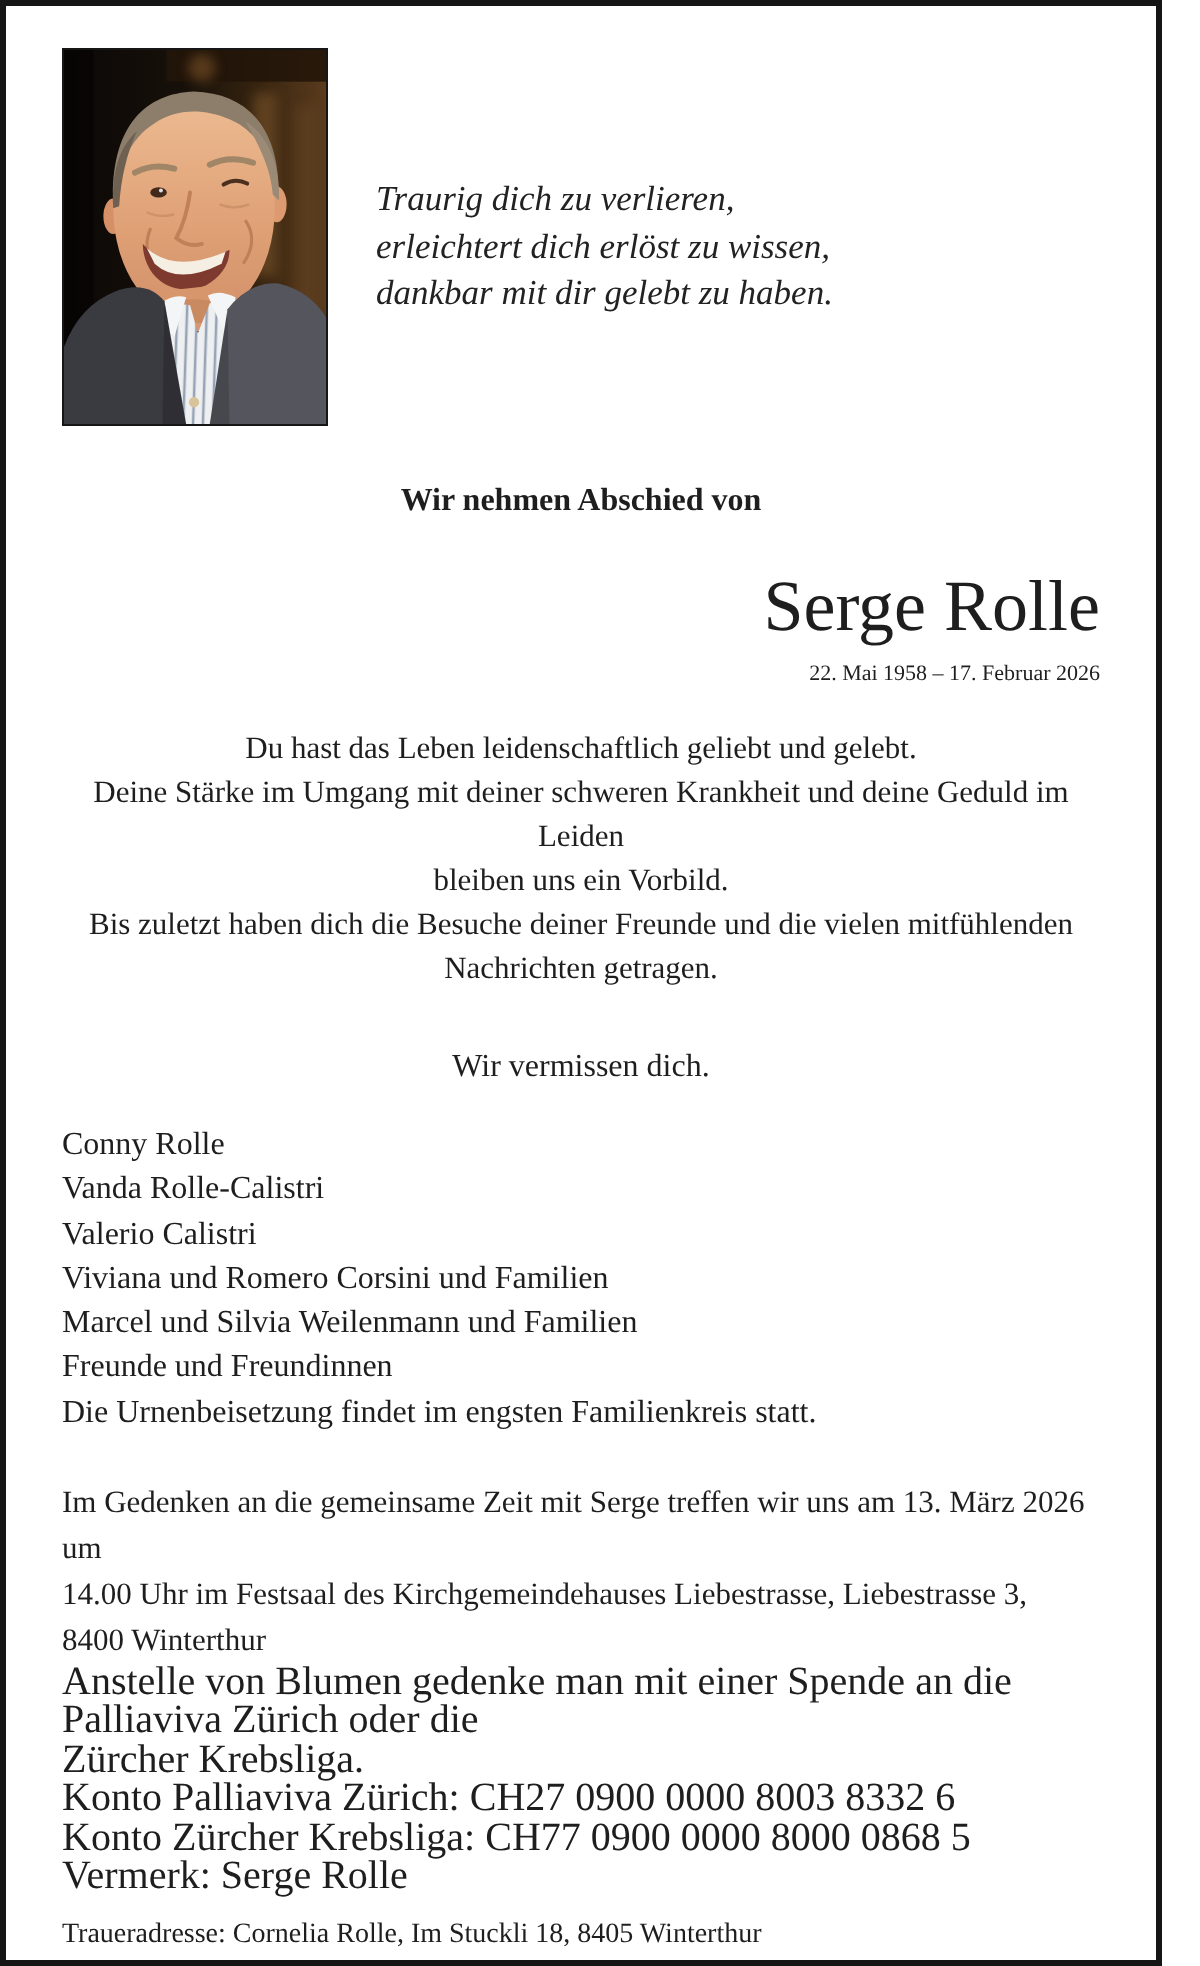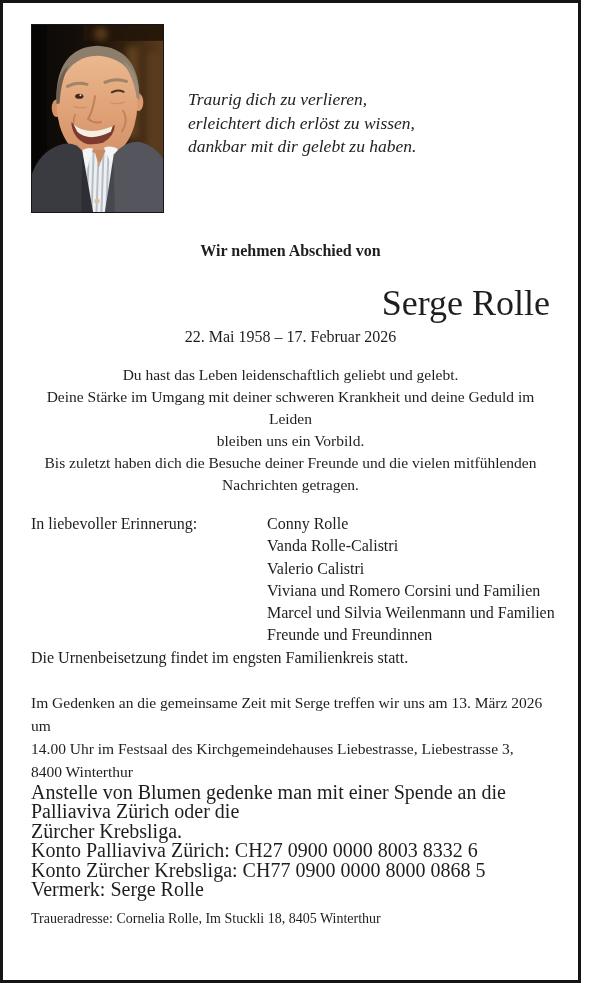--- a/index.html
+++ b/index.html
@@ -50,22 +50,22 @@
     font-weight: bold;
   }
   .deceased-name {
     text-align: right;
     font-size: 36px;
     line-height: 44px;
     margin-top: 20px;
     font-weight: normal;
   }
   .life-dates {
-    text-align: center;
-    font-size: 16px;
+    text-align: right;
+    font-size: 11px;
     line-height: 22px;
     margin-top: 1px;
   }
   .tribute {
     text-align: center;
     font-size: 15.5px;
     line-height: 22px;
     margin-top: 16px;
     white-space: pre-line;
   }
@@ -194,23 +194,23 @@
   <div class="deceased-name">Serge Rolle</div>
 
   <div class="life-dates">22. Mai 1958 – 17. Februar 2026</div>
 
   <div class="tribute">Du hast das Leben leidenschaftlich geliebt und gelebt.
 Deine Stärke im Umgang mit deiner schweren Krankheit und deine Geduld im Leiden
 bleiben uns ein Vorbild.
 Bis zuletzt haben dich die Besuche deiner Freunde und die vielen mitfühlenden
 Nachrichten getragen.</div>
 
+  <div class="missing">Wir vermissen dich.</div>
 
   <div class="memorial">
-    <div class="memorial-label">In liebevoller Erinnerung:</div>
     <div class="memorial-names">
       <div>Conny Rolle</div>
       <div>Vanda Rolle-Calistri</div>
       <div>Valerio Calistri</div>
       <div>Viviana und Romero Corsini und Familien</div>
       <div>Marcel und Silvia Weilenmann und Familien</div>
       <div>Freunde und Freundinnen</div>
     </div>
   </div>
 

